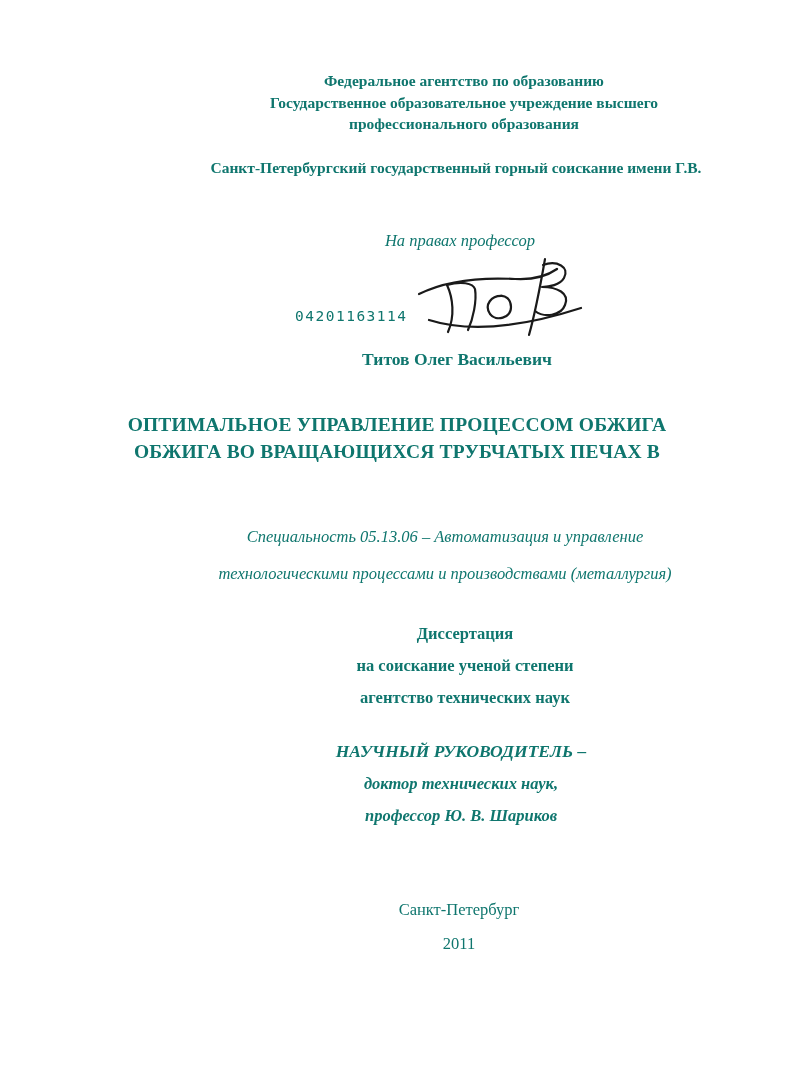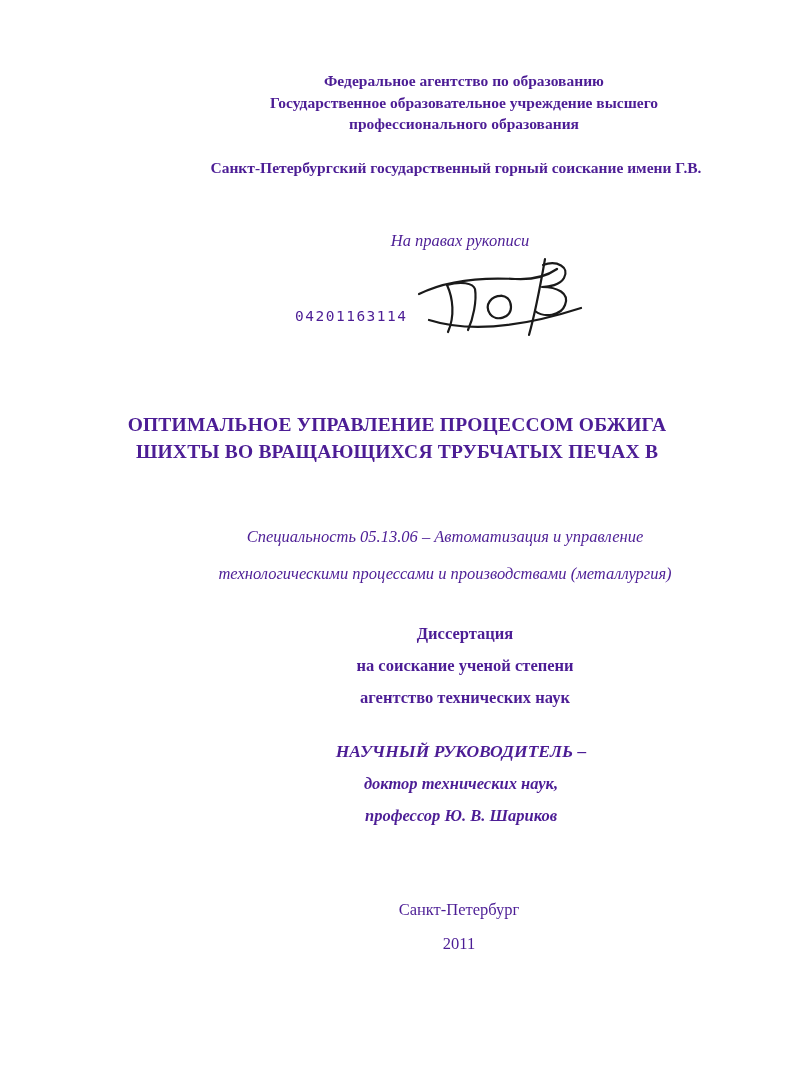--- a/index.html
+++ b/index.html
@@ -5,21 +5,21 @@
   * { margin: 0; padding: 0; box-sizing: border-box; }
   html, body { background: #ffffff; }
   body { font-family: "Liberation Serif", serif; }
 
   .page {
     position: relative;
     width: 668px;
     height: 1071px;
     margin: 0 auto;
     background: #ffffff;
-    color: #4c1d95;
+    color: #0f766e;
     overflow: hidden;
   }
 
   .block { position: absolute; text-align: center; }
 
   .header-block {
     left: 138px; right: 4px; top: 70px;
     font-weight: bold;
     font-size: 15.5px;
     line-height: 21.5px;
@@ -107,42 +107,43 @@
   <div class="block header-block">
     <div>Федеральное агентство по образованию</div>
     <div>Государственное образовательное учреждение высшего</div>
     <div>профессионального образования</div>
   </div>
 
   <div class="block institute-block">
     <div>Санкт-Петербургский государственный горный соискание имени Г.В.</div>
   </div>
 
-  <div class="block manuscript-note">На правах рукописи</div>
+  <div class="block manuscript-note">На правах профессор</div>
 
   <div class="code-number">04201163114</div>
 
   <div class="signature-wrap">
     <svg width="175" height="98" viewBox="0 0 175 98">
       <g fill="none" stroke="#1a1a1a" stroke-width="2.2" stroke-linecap="round" stroke-linejoin="round">
         <path d="M4 42 C 28 30, 62 25, 100 27 C 118 28, 132 24, 142 17"></path>
         <path d="M32 33 C 38 46, 40 64, 33 80"></path>
         <path d="M32 33 C 46 29, 58 31, 60 37 C 62 49, 58 67, 53 78"></path>
         <path d="M88 44 C 76 43, 69 53, 75 62 C 81 70, 96 66, 96 55 C 96 47, 90 43, 85 44"></path>
         <path d="M130 7 C 126 30, 121 58, 114 83"></path>
         <path d="M128 13 C 142 8, 155 15, 149 26 C 145 33, 134 35, 127 35 C 142 35, 155 41, 150 53 C 146 64, 129 66, 120 59"></path>
         <path d="M14 68 C 52 80, 104 76, 166 56"></path>
       </g>
     </svg>
   </div>
 
+  <div class="block author-name">Титов Олег Васильевич</div>
 
   <div class="block title-block">
     <div>ОПТИМАЛЬНОЕ УПРАВЛЕНИЕ ПРОЦЕССОМ ОБЖИГА</div>
-    <div>ШИХТЫ ВО ВРАЩАЮЩИХСЯ ТРУБЧАТЫХ ПЕЧАХ В</div>
+    <div>ОБЖИГА ВО ВРАЩАЮЩИХСЯ ТРУБЧАТЫХ ПЕЧАХ В</div>
   </div>
 
   <div class="block specialty-block">
     <div>Специальность 05.13.06 – Автоматизация и управление</div>
     <div>технологическими процессами и производствами (металлургия)</div>
   </div>
 
   <div class="block thesis-block">
     <div>Диссертация</div>
     <div>на соискание ученой степени</div>

